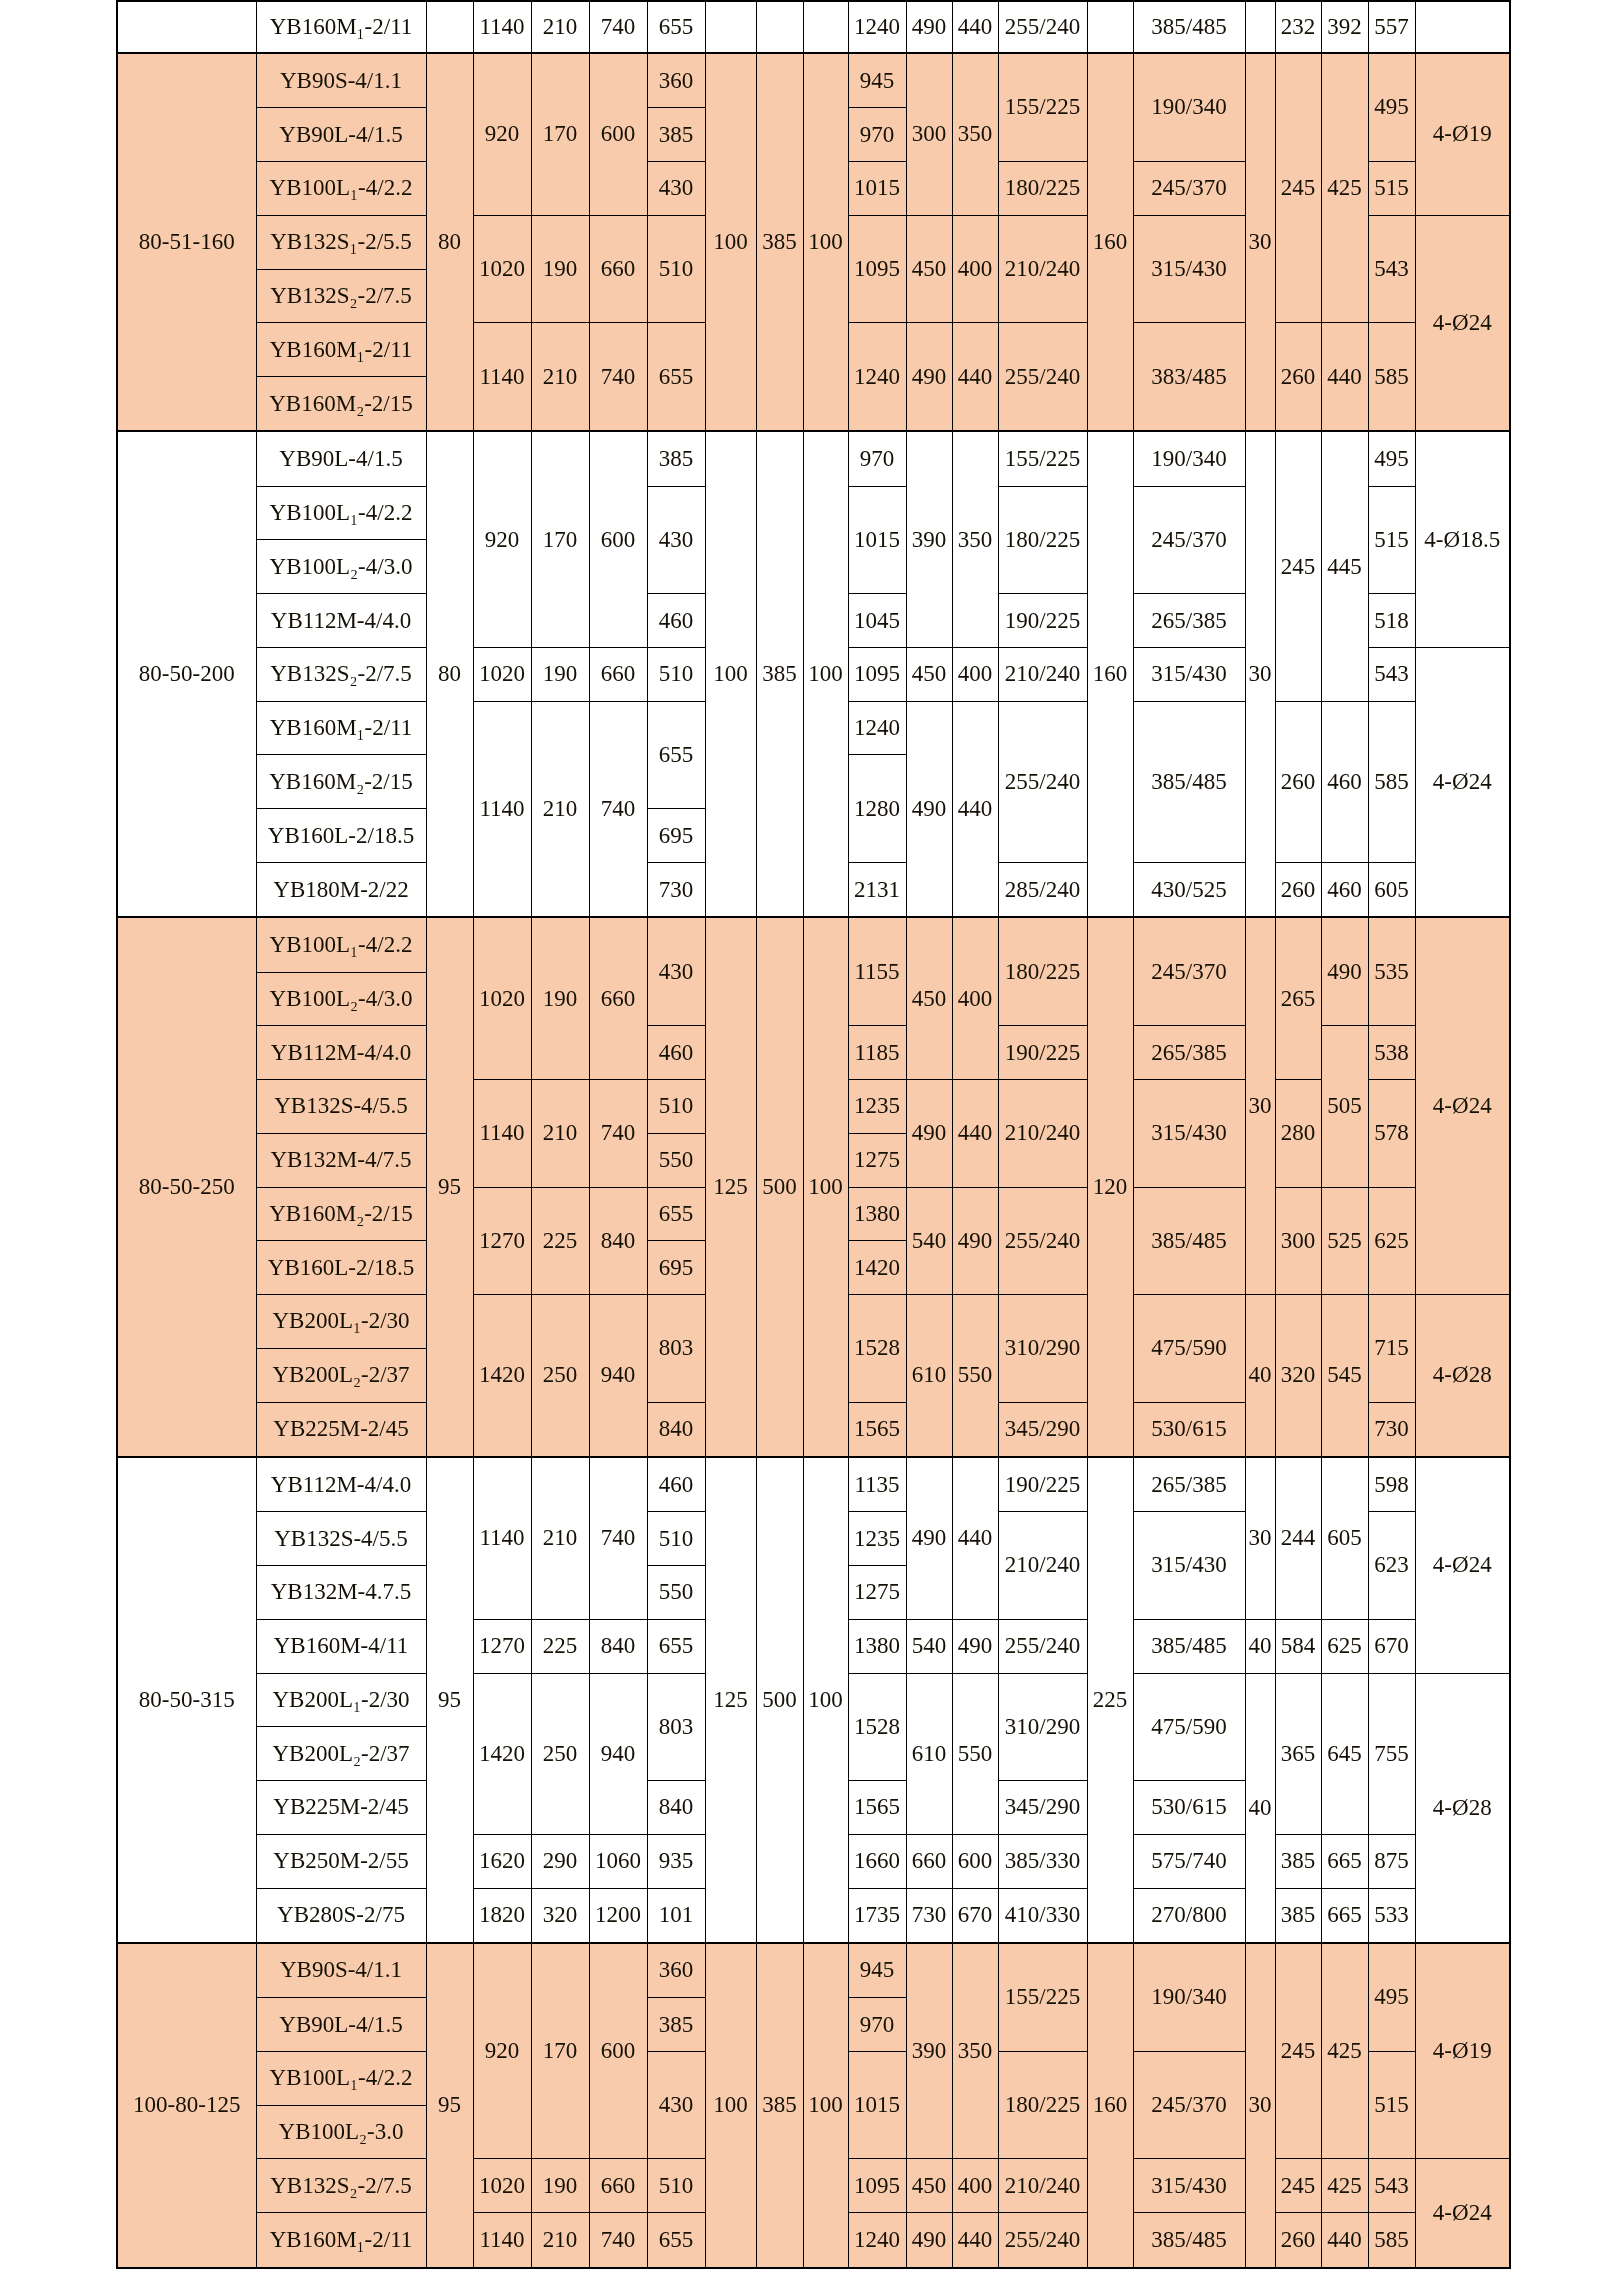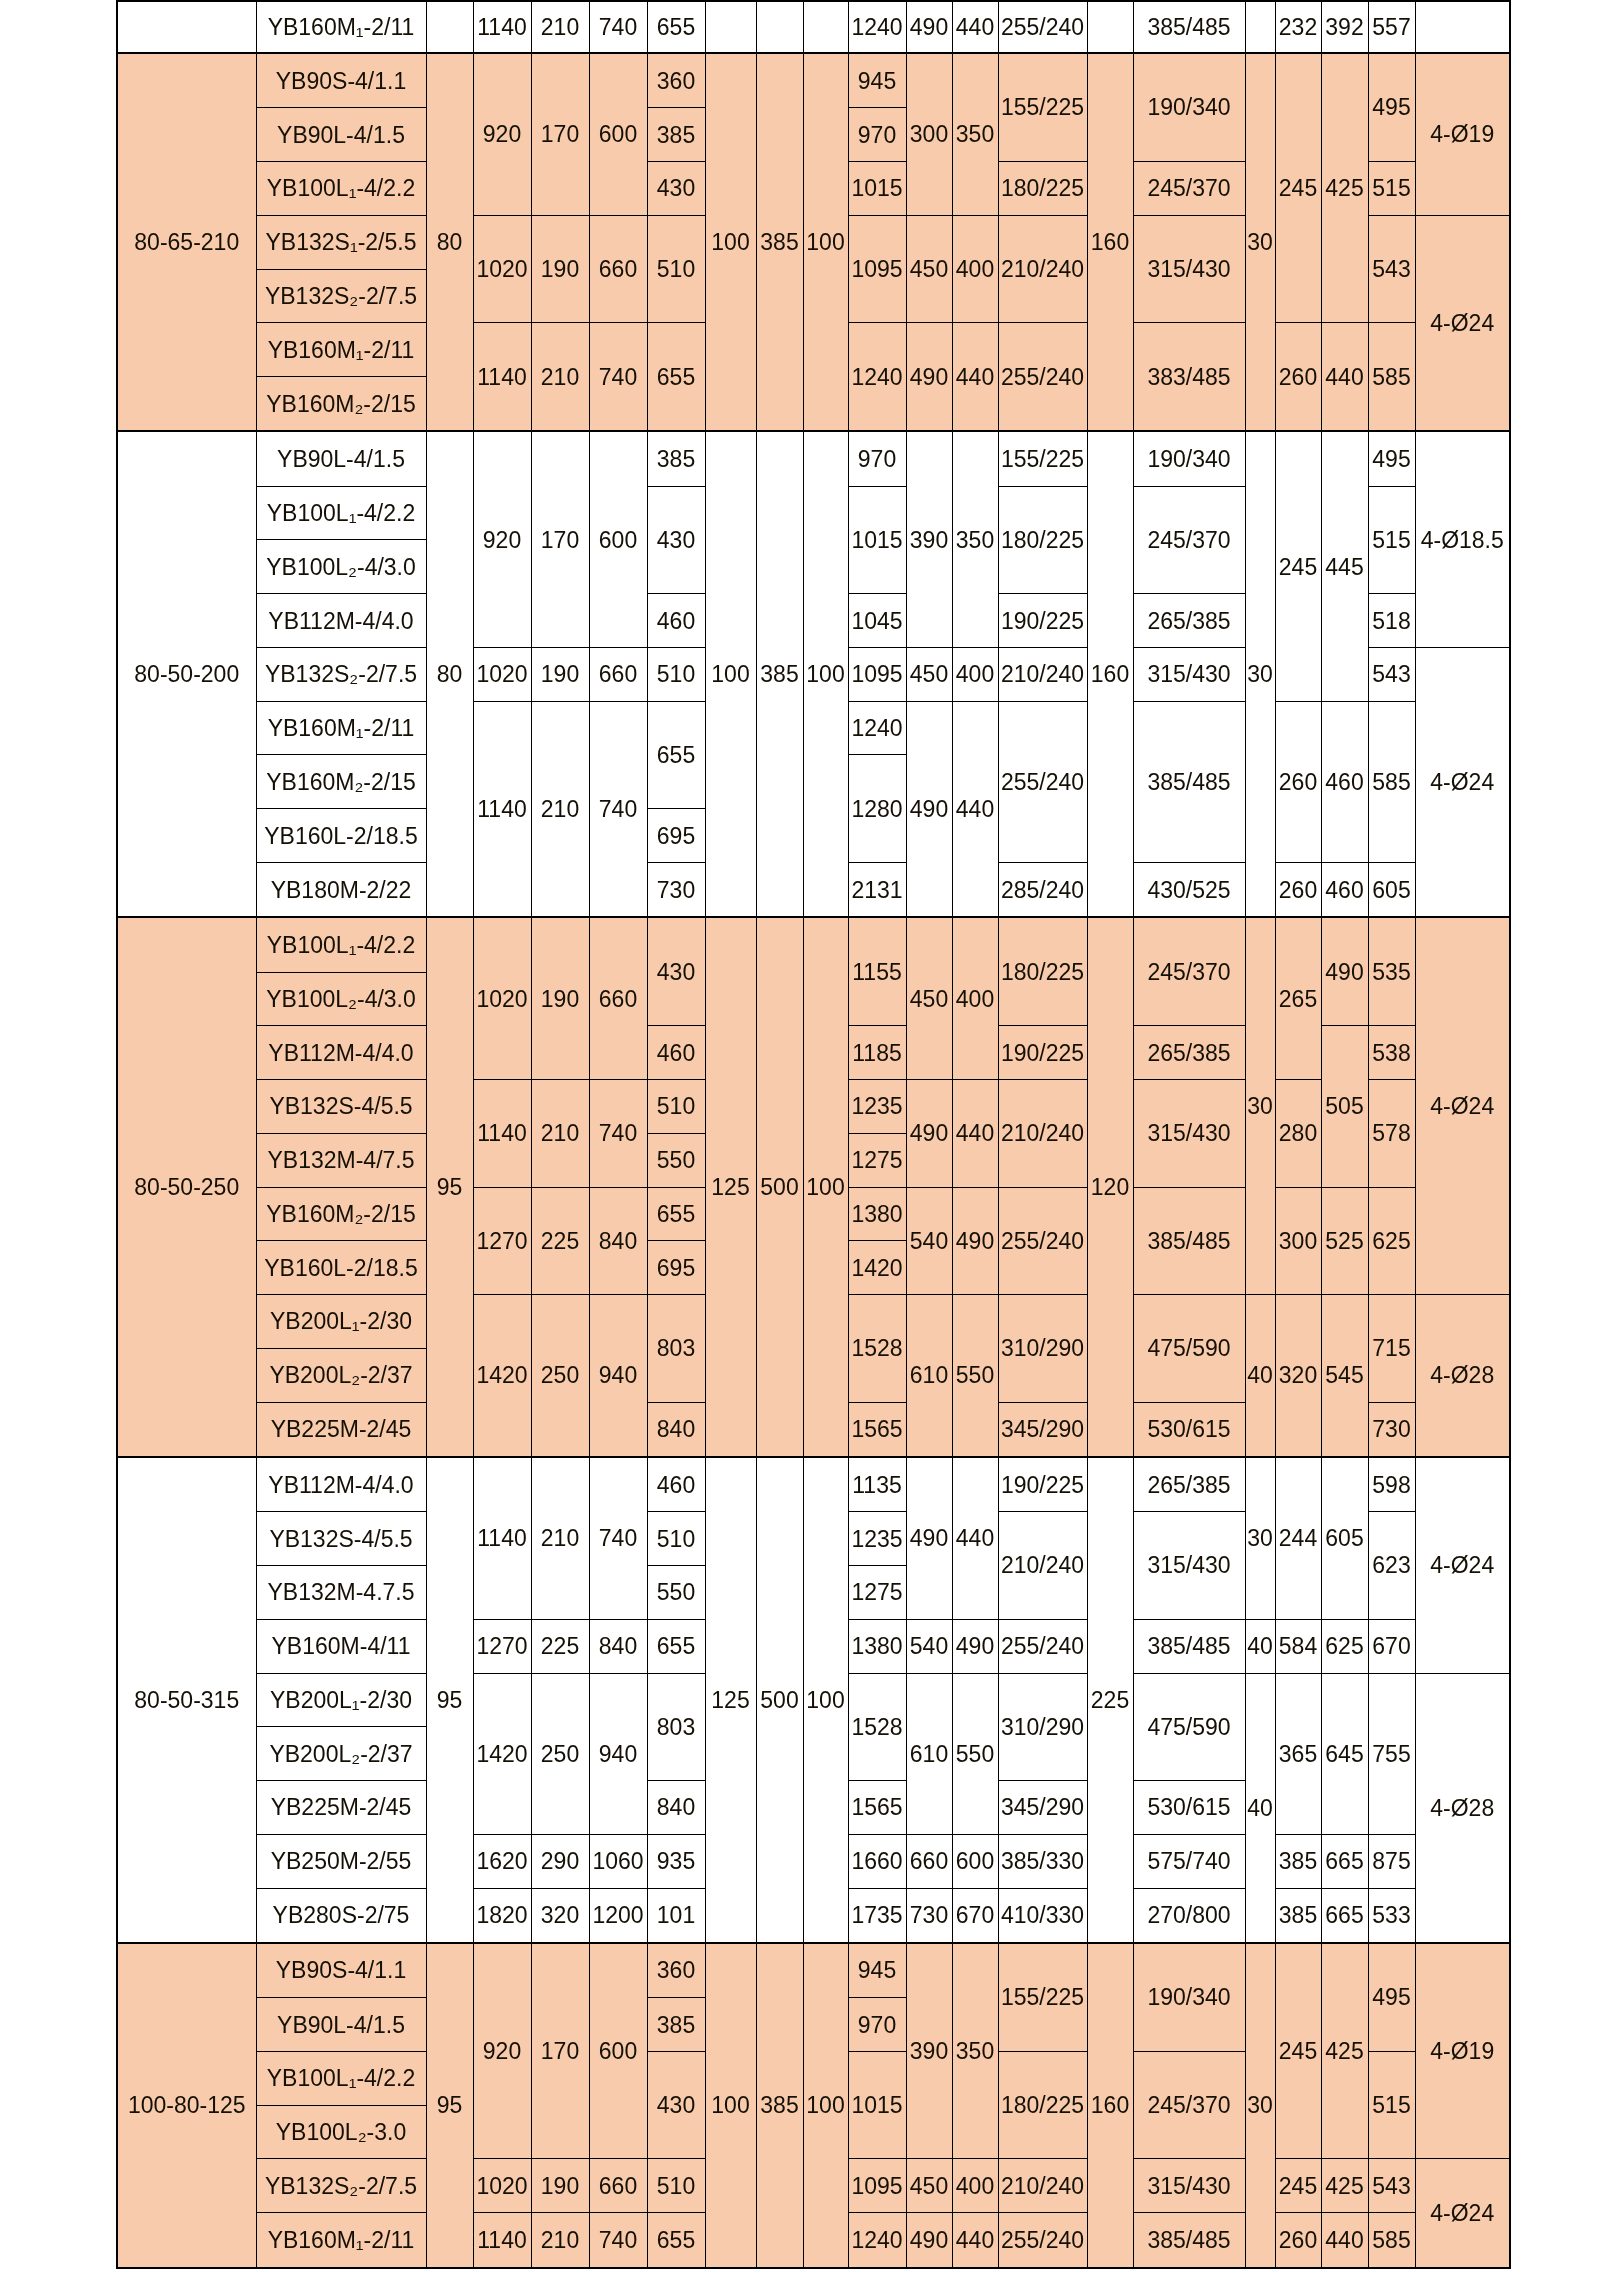--- a/index.html
+++ b/index.html
@@ -16,20 +16,21 @@
   }
   table.spec{
     position:absolute;
     left:116px;top:0;
     width:1391px;height:2269px;
     border-collapse:collapse;
     table-layout:fixed;
     border:2.7px solid #000;
     font-size:23px;
     color:#151005;
+    font-family:Liberation Serif, serif;
   }
   table.spec td{
     border:1.8px solid #000;
     text-align:center;
     vertical-align:middle;
     padding:0;
     overflow:hidden;
     line-height:1.05;
     white-space:nowrap;
   }
@@ -83,21 +84,21 @@
           <td>255/240</td>
           <td></td>
           <td>385/485</td>
           <td></td>
           <td>232</td>
           <td>392</td>
           <td>557</td>
           <td></td>
         </tr>
         <tr class="tan start">
-          <td rowspan="7">80-65-210</td>
+          <td rowspan="7">80-51-160</td>
           <td>YB90S-4/1.1</td>
           <td rowspan="7">80</td>
           <td rowspan="3">920</td>
           <td rowspan="3">170</td>
           <td rowspan="3">600</td>
           <td>360</td>
           <td rowspan="7">100</td>
           <td rowspan="7">385</td>
           <td rowspan="7">100</td>
           <td>945</td>

